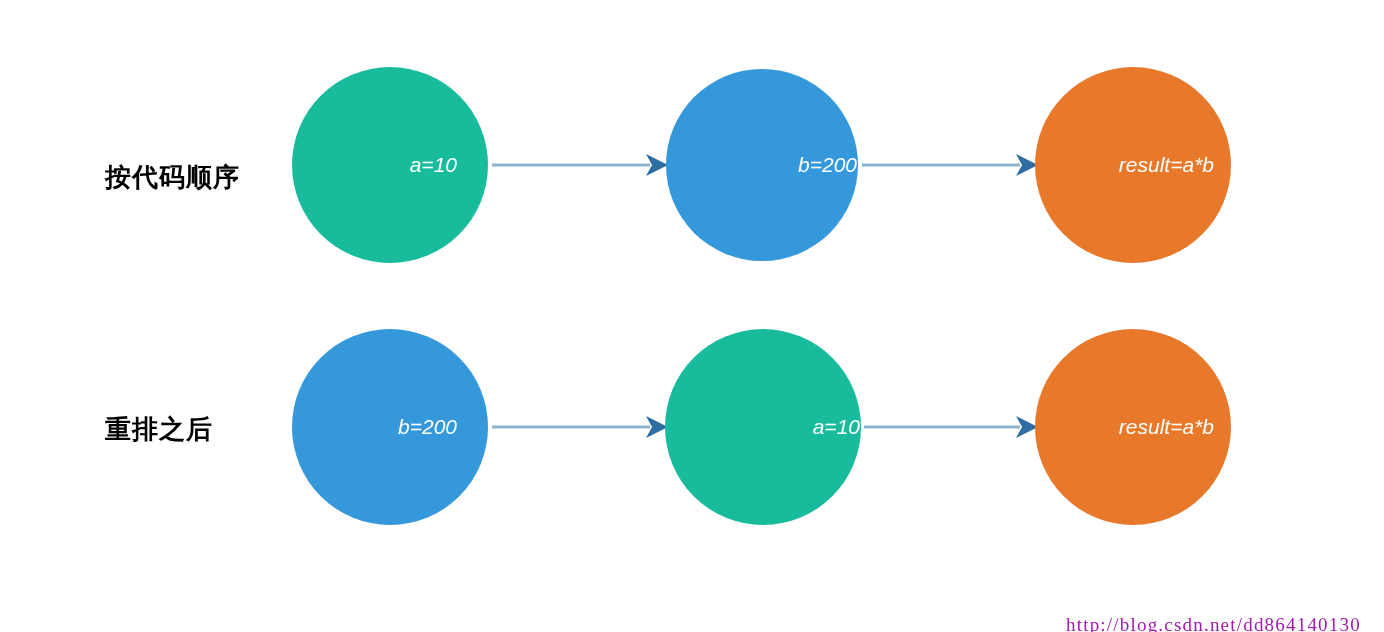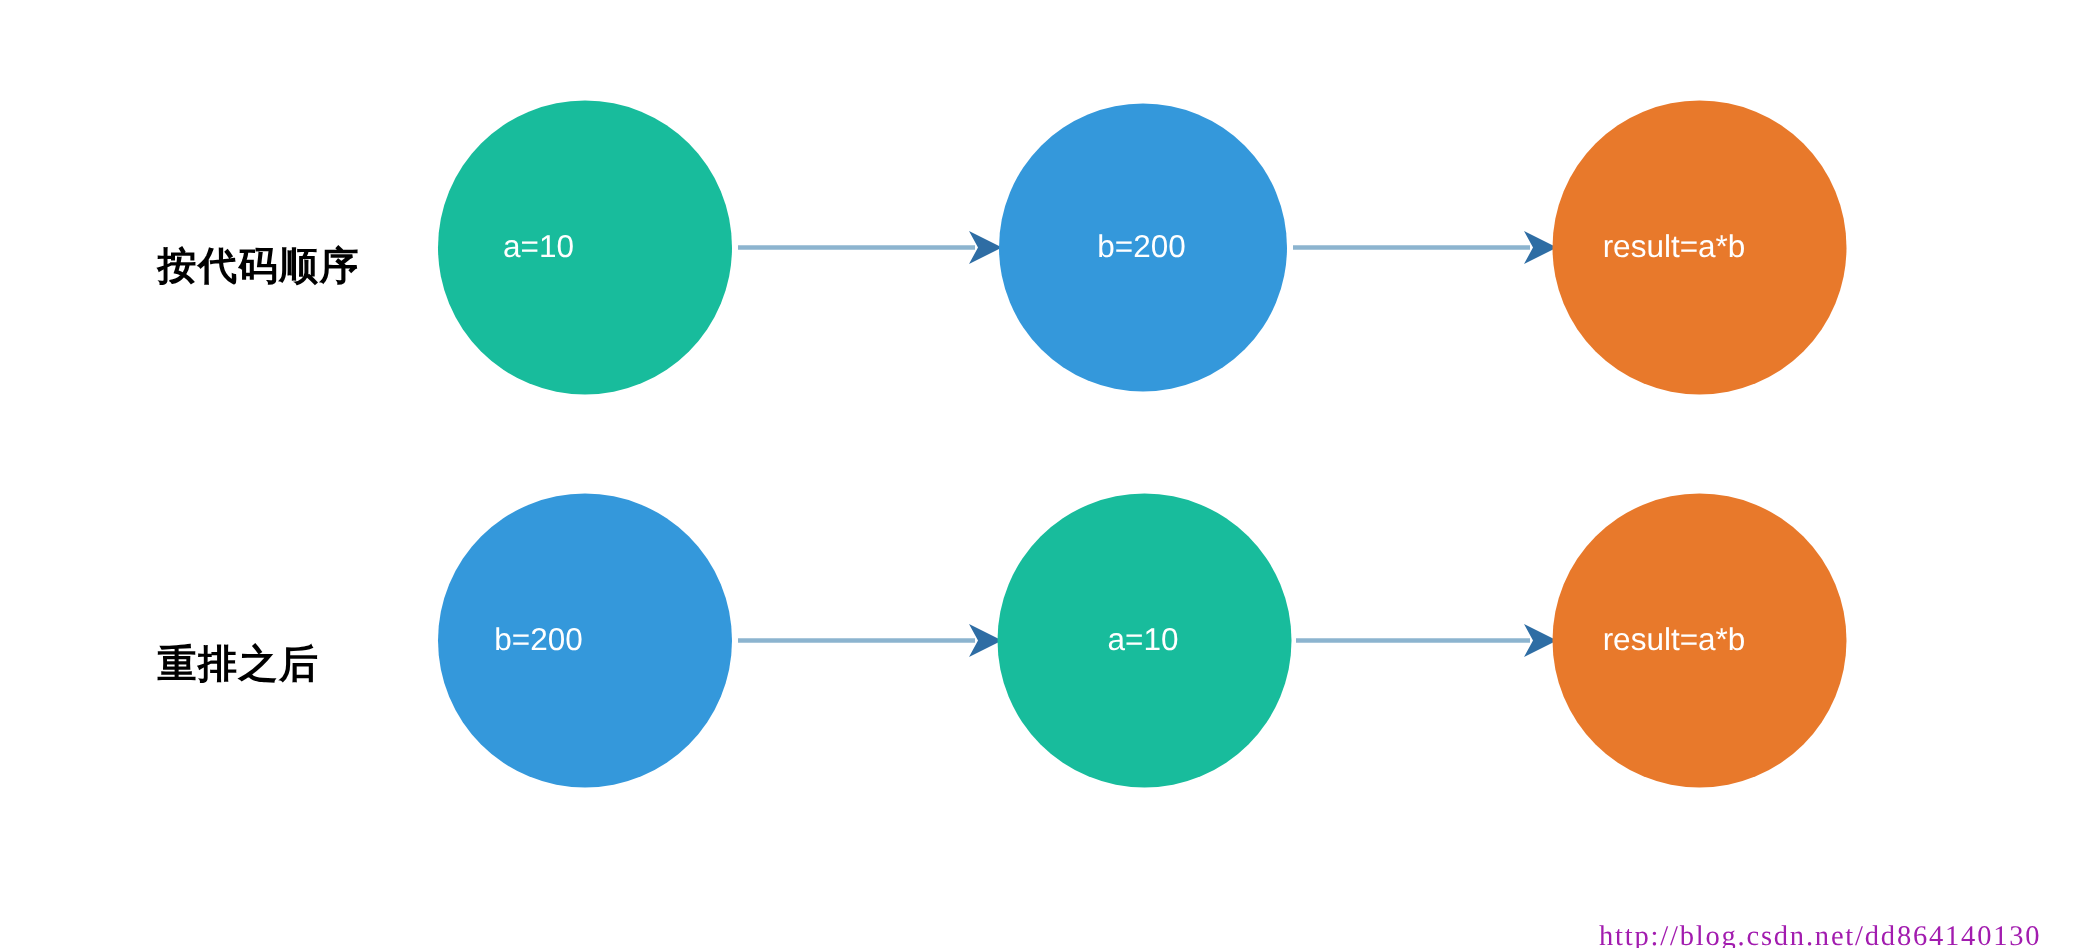--- a/index.html
+++ b/index.html
@@ -23,28 +23,29 @@
   .row-label {
     position: absolute;
     font-family: "Liberation Sans", sans-serif;
     font-weight: bold;
     font-size: 26px;
     color: #000000;
     white-space: nowrap;
     letter-spacing: 1px;
   }
   #row-label-0 { left: 105px; top: 160px; }
-  #row-label-1 { left: 105px; top: 412px; margin-top: 13px; }
+  #row-label-1 { left: 105px; top: 412px; }
 
   .node-circle {
     position: absolute;
     border-radius: 50%;
     display: flex;
     align-items: center;
-    justify-content: center;
+    justify-content: flex-end;
+    font-style: italic;
   }
   .node-label {
     font-family: "Liberation Sans", sans-serif;
     font-size: 21px;
     color: #ffffff;
     white-space: nowrap;
     position: relative;
   }
   .watermark {
     position: absolute;

